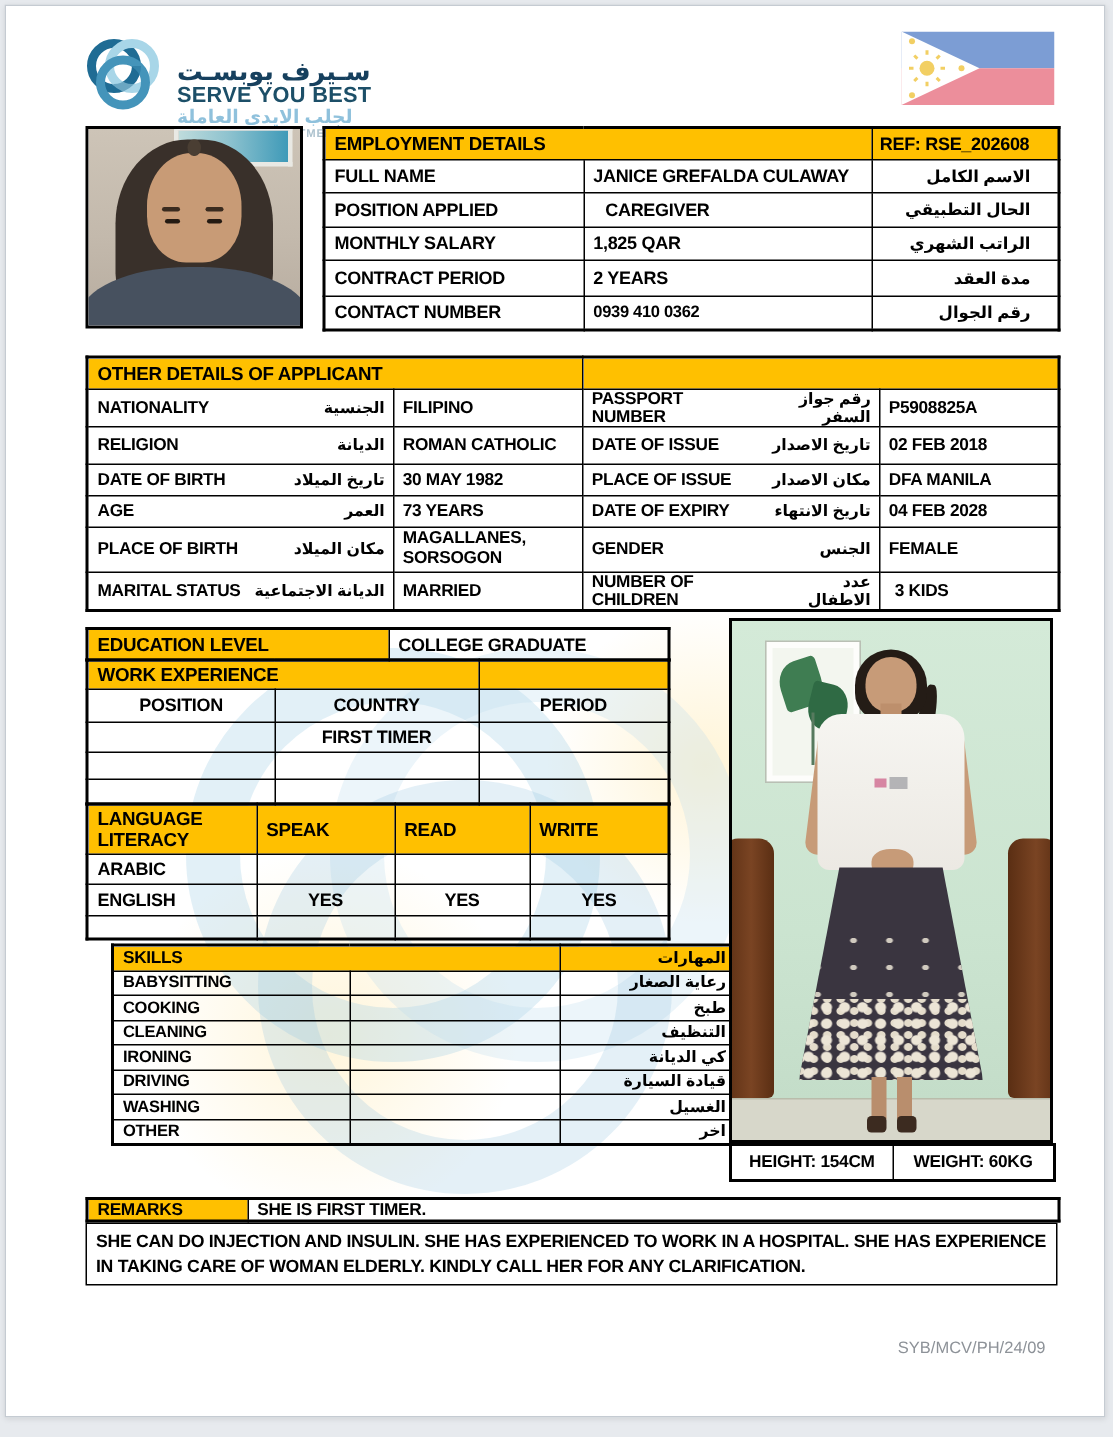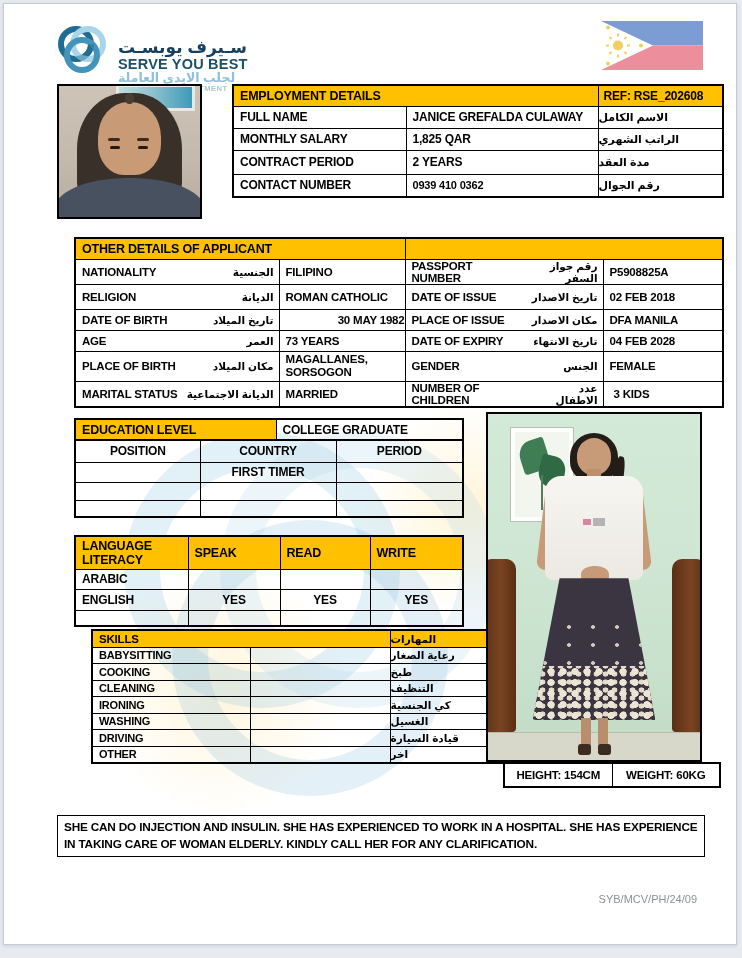--- a/index.html
+++ b/index.html
@@ -18,26 +18,26 @@
   .logo-text { line-height:1.05; }
   .logo-ar-name   { font-size:17px; font-weight:bold; color:#16405e; }
   .logo-en-name   { font-size:14.5px; font-weight:bold; color:#1c4f68; letter-spacing:.2px; }
   .logo-ar-tag    { font-size:12.5px; font-weight:bold; color:#8fc1dc; }
   .logo-en-tag    { font-size:7.5px;  font-weight:bold; color:#aec3cf; letter-spacing:.55px; }
 
   
   table { border-collapse:collapse; table-layout:fixed; width:100%; position:relative; z-index:2; }
   td { border:1.5px solid #000; vertical-align:middle; font-size:12px; font-weight:bold;
        letter-spacing:-.2px; overflow:hidden; background:transparent; }
-  table { border:2px solid #000;margin-left:17px; }
+  table { border:2px solid #000; }
   .yellow { background:#ffc000; }
   .lblpad { padding-left:6px; }
   .valpad { padding-left:6px; }
   .pad-extra { padding-left:14px; }
-  .ar { direction:rtl; text-align:left; padding-right:7px; font-size:11px; letter-spacing:0; }
+  .ar { direction:rtl; text-align:right; padding-right:18px; font-size:11px; letter-spacing:0; }
   .center { text-align:center; }
   .split-lbl { display:flex; justify-content:space-between; align-items:center; padding:0 5px 0 6px; }
   .split-lbl .en { font-size:11.5px; font-weight:bold; letter-spacing:-.2px; }
   .split-lbl .arr { direction:rtl; font-size:10.5px; font-weight:bold; }
   .hdr-cell { font-size:12.5px; padding-left:6px; }
 
   
   .photo-box { border:2px solid #000; overflow:hidden; z-index:2; }
 
   
@@ -164,20 +164,25 @@
       <tbody>
           <tr style="height:21px">
         <td class="yellow hdr-cell" colspan="2">EMPLOYMENT DETAILS</td>
         <td class="yellow" style="font-size:12px; padding-left:5px;">REF: RSE_202608</td>
       </tr>
       <tr style="height:22px">
         <td class="lblpad">FULL NAME</td>
         <td class="valpad">JANICE GREFALDA CULAWAY</td>
         <td class="ar">الاسم الكامل</td>
       </tr>
+      <tr style="height:23px">
+        <td class="lblpad">POSITION APPLIED</td>
+        <td class="valpad pad-extra">CAREGIVER</td>
+        <td class="ar">الحال التطبيقي</td>
+      </tr>
       <tr style="height:22px">
         <td class="lblpad">MONTHLY SALARY</td>
         <td class="valpad">1,825 QAR</td>
         <td class="ar">الراتب الشهري</td>
       </tr>
       <tr style="height:24px">
         <td class="lblpad">CONTRACT PERIOD</td>
         <td class="valpad">2 YEARS</td>
         <td class="ar">مدة العقد</td>
       </tr>
@@ -235,21 +240,21 @@
             </td>
         <td class="valpad" style="font-size:11.5px;">02 FEB 2018</td>
       </tr>
       <tr style="height:21px">
         <td>
               <div class="split-lbl">
                 <span class="en">DATE OF BIRTH</span>
                 <span class="arr">تاريخ الميلاد</span>
               </div>
             </td>
-        <td class="valpad" style="font-size:11.5px;text-align:right;">30 MAY 1982</td>
+        <td class="valpad" style="font-size:11.5px;">30 MAY 1982</td>
         <td>
               <div class="split-lbl">
                 <span class="en">PLACE OF ISSUE</span>
                 <span class="arr">مكان الاصدار</span>
               </div>
             </td>
         <td class="valpad" style="font-size:11.5px;">DFA MANILA</td>
       </tr>
       <tr style="height:21px">
         <td>
@@ -319,20 +324,24 @@
   </div>
 
   <div class="abs" style="left:57px; top:439px; width:388px;">
     <table>
       <colgroup>
           <col style="width:125px">
           <col style="width:136px">
           <col style="width:127px">
         </colgroup>
       <tbody>
+          <tr style="height:19px">
+        <td class="yellow hdr-cell" colspan="2">WORK EXPERIENCE</td>
+        <td class="yellow"></td>
+      </tr>
       <tr style="height:22px">
         <td class="center">POSITION</td>
         <td class="center">COUNTRY</td>
         <td class="center">PERIOD</td>
       </tr>
       <tr style="height:20px">
         <td></td>
         <td class="center">FIRST TIMER</td>
         <td></td>
       </tr>
@@ -410,31 +419,31 @@
         <td class="ar" style="font-size:10.5px;">طبخ</td>
       </tr>
       <tr style="height:16.5px">
         <td class="lblpad" style="font-size:11px;">CLEANING</td>
         <td></td>
         <td class="ar" style="font-size:10.5px;">التنظيف</td>
       </tr>
       <tr style="height:16.5px">
         <td class="lblpad" style="font-size:11px;">IRONING</td>
         <td></td>
-        <td class="ar" style="font-size:10.5px;">كي الجنسية</td>
+        <td class="ar" style="font-size:10.5px;">كي الديانة</td>
+      </tr>
+      <tr style="height:16.5px">
+        <td class="lblpad" style="font-size:11px;">DRIVING</td>
+        <td></td>
+        <td class="ar" style="font-size:10.5px;">قيادة السيارة</td>
       </tr>
       <tr style="height:16.5px">
         <td class="lblpad" style="font-size:11px;">WASHING</td>
         <td></td>
         <td class="ar" style="font-size:10.5px;">الغسيل</td>
-      </tr>
-      <tr style="height:16.5px">
-        <td class="lblpad" style="font-size:11px;">DRIVING</td>
-        <td></td>
-        <td class="ar" style="font-size:10.5px;">قيادة السيارة</td>
       </tr>
       <tr style="height:16.5px">
         <td class="lblpad" style="font-size:11px;">OTHER</td>
         <td></td>
         <td class="ar" style="font-size:10.5px;">اخر</td>
       </tr>
     </tbody>
       </table>
   </div>
 
@@ -478,16 +487,30 @@
         </colgroup>
       <tbody>
           <tr style="height:24px">
         <td class="center" style="font-size:11.5px;">HEIGHT: 154CM</td>
         <td class="center" style="font-size:11.5px;">WEIGHT: 60KG</td>
       </tr>
     </tbody>
       </table>
   </div>
 
+  <div class="abs" style="left:57px; top:798px; width:648px;">
+    <table>
+      <colgroup>
+          <col style="width:107px">
+          <col style="width:541px">
+        </colgroup>
+      <tbody>
+          <tr style="height:15px">
+        <td class="yellow lblpad" style="font-size:11.5px;">REMARKS</td>
+        <td class="lblpad" style="font-size:11.5px;">SHE IS FIRST TIMER.</td>
+      </tr>
+    </tbody>
+      </table>
+  </div>
   <div class="remarks-block abs" style="left:57px; top:815px; width:648px; height:42px;">SHE CAN DO INJECTION AND INSULIN. SHE HAS EXPERIENCED TO WORK IN A HOSPITAL. SHE HAS EXPERIENCE IN TAKING CARE OF WOMAN ELDERLY. KINDLY CALL HER FOR ANY CLARIFICATION.</div>
 
   <div class="footer-ref abs" style="left:505px; top:893px; width:192px;">SYB/MCV/PH/24/09</div>
 </div>
 
 </body></html>

